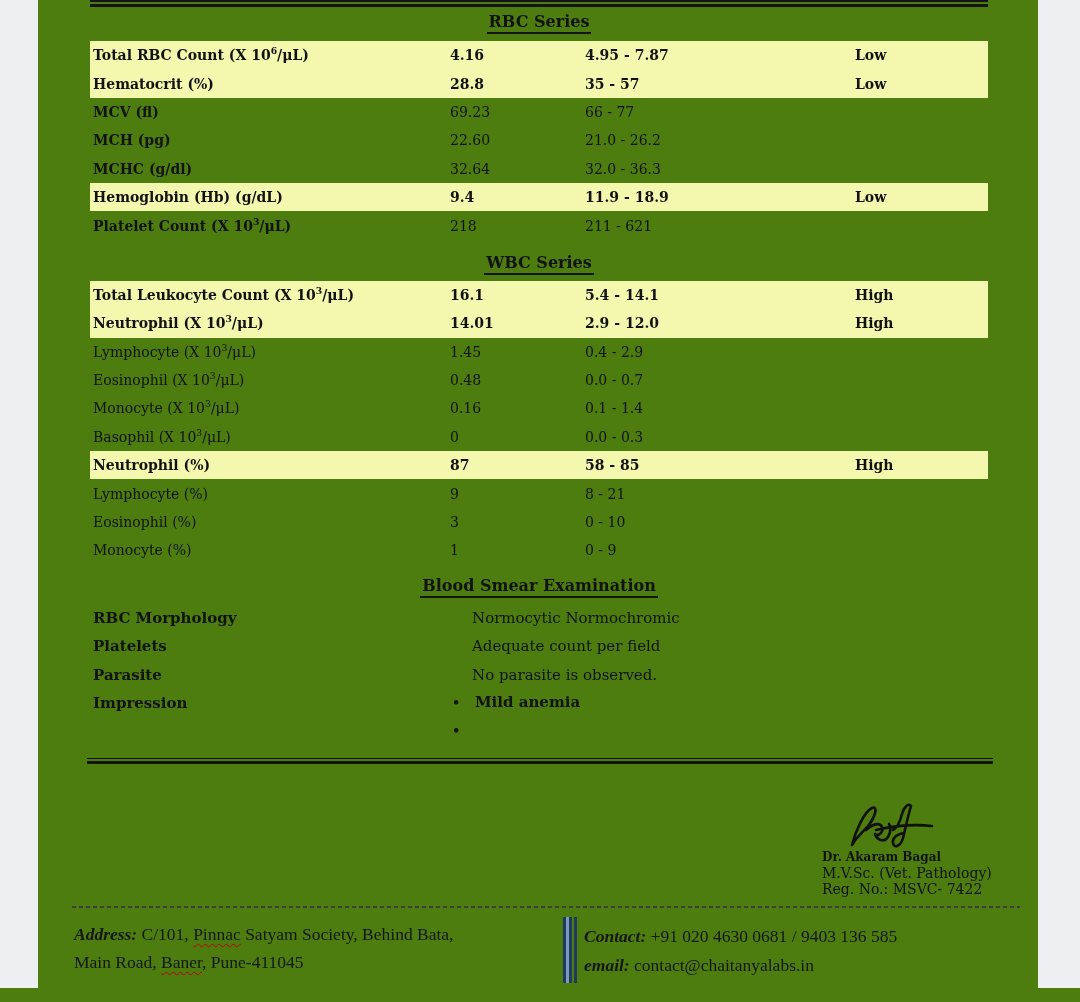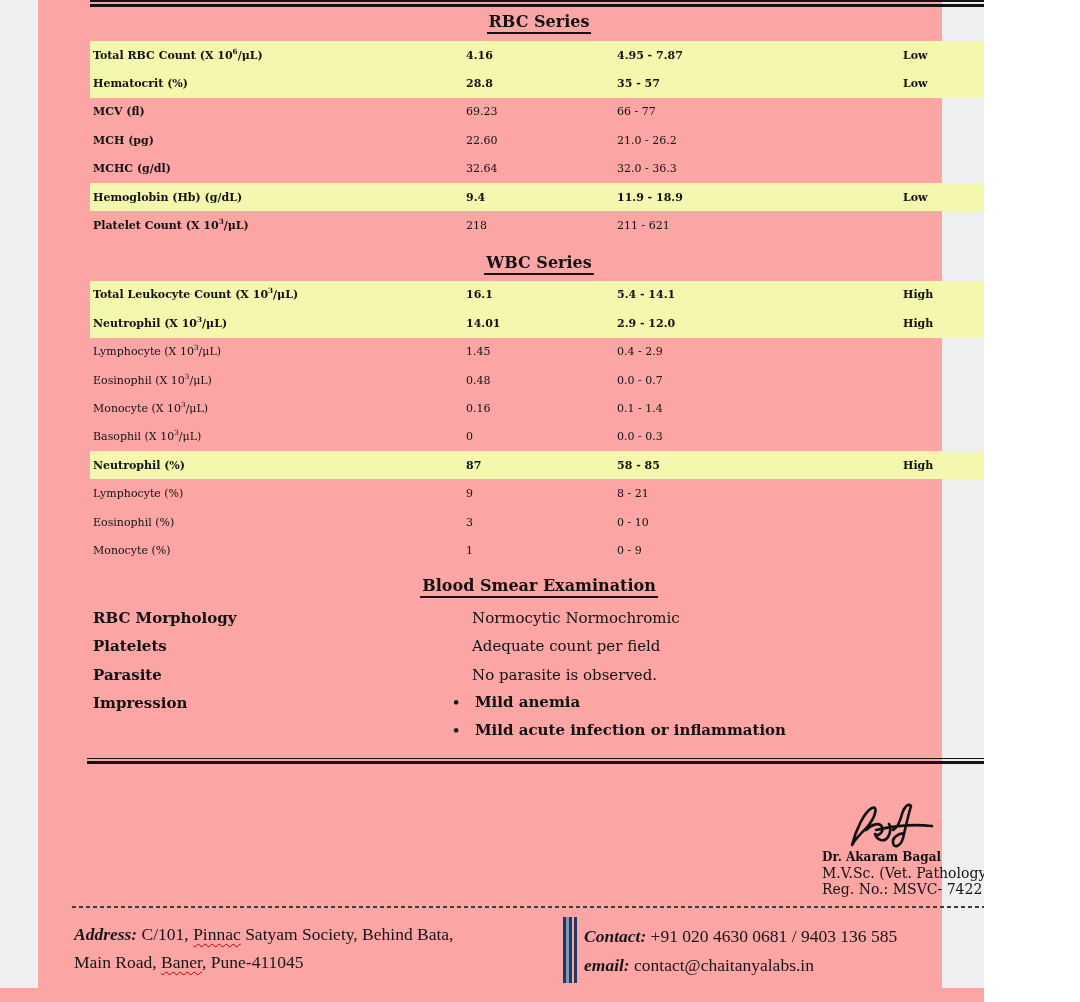--- a/index.html
+++ b/index.html
@@ -1,17 +1,17 @@
 <!DOCTYPE html>
 <html style="--strip: #edeff1; --rule: #141414; --highlight: #f4f7ae; --bar-dark: #1e3a5f; --bar-light: #7d99bd; --squiggle: #c00000;"><head>
 <meta charset="utf-8">
 <style>
   html,body{margin:0;padding:0;background:#ffffff;}
   .page{
-    position:relative;width:984px;height:1002px;background:#fca5a5;
+    position:relative;width:1080px;height:1002px;background:#4d7c0f;
     font-family:"DejaVu Serif", serif;color:#121212;overflow:hidden;
   }
   .side-strip{position:absolute;top:0;height:988px;background:var(--strip,#edeff1);}
   .side-strip.left{left:0;width:38px;}
   .side-strip.right{right:0;width:42px;}
 
   .rule{position:absolute;background:var(--rule,#141414);}
   .rule.top-thin{left:90px;width:898px;top:0;height:2px;}
   .rule.top-thick{left:90px;width:898px;top:4px;height:3px;}
   .rule.mid-thin{left:87px;width:906px;top:758px;height:1px;}
@@ -22,21 +22,21 @@
   .section-title{text-align:center;font-size:16px;font-weight:bold;}
   .section-title span{display:inline-block;border-bottom:2px solid var(--rule,#141414);padding:0 2px 1px;line-height:19px;}
   .title-rbc{margin-top:12px;}
   .title-wbc{margin-top:13px;}
   .title-smear{margin-top:11px;}
 
   .lab-table{margin-top:6px;}
   .lab-table.first{margin-top:7px;}
   .lab-row{
     display:grid;grid-template-columns:360px 135px 270px 1fr;
-    align-items:center;height:28.4px;font-size:11px;font-weight:normal;gap:16px;
+    align-items:center;height:28.4px;font-size:14px;font-weight:normal;
   }
   .lab-row.highlight{background:var(--highlight,#f4f7ae);font-weight:bold;}
   .lab-row.semi .cell.label{font-weight:bold;}
   .lab-row .cell{white-space:nowrap;}
   .lab-row .cell.label{padding-left:3px;}
   .lab-row .cell.flag{font-weight:bold;}
   sup{font-size:66%;line-height:0;vertical-align:super;}
 
   .smear-table{margin-top:6px;}
   .smear-row{display:grid;grid-template-columns:360px 1fr;height:28.5px;align-items:center;font-size:15px;gap:20px;}
@@ -214,21 +214,20 @@
 
     <div class="impression-row">
       <div class="label">Impression</div>
       <ul class="impression-list">
           <li class="impression-item">
             <span class="bullet">•</span>
             <span class="text">Mild anemia</span>
           </li>
           <li class="impression-item">
             <span class="bullet">•</span>
-            <span class="text">Mild acute infection or inflammation</span>
           </li>
         </ul>
     </div>
   </div>
 
   <div class="rule mid-thin"></div>
   <div class="rule mid-thick"></div>
 
   <svg class="sig-svg" width="88" height="50" viewBox="0 0 88 50">
     <path d="M4 45 C8 30 16 12 24 8 C30 5 28 16 20 26 C14 33 6 40 5 44 M18 30 C24 24 32 22 34 27 C36 32 30 37 27 34 C29 40 36 43 40 37 C43 32 43 26 41 24 M45 30 C49 28 52 22 54 14 C56 7 60 3 63 6 C60 16 57 30 55 38 C53 46 46 49 45 43 C44 38 49 34 56 33 M28 30 C45 26 65 24 84 26" stroke="#101010" stroke-width="2.6" fill="none" stroke-linecap="round" stroke-linejoin="round"></path>

